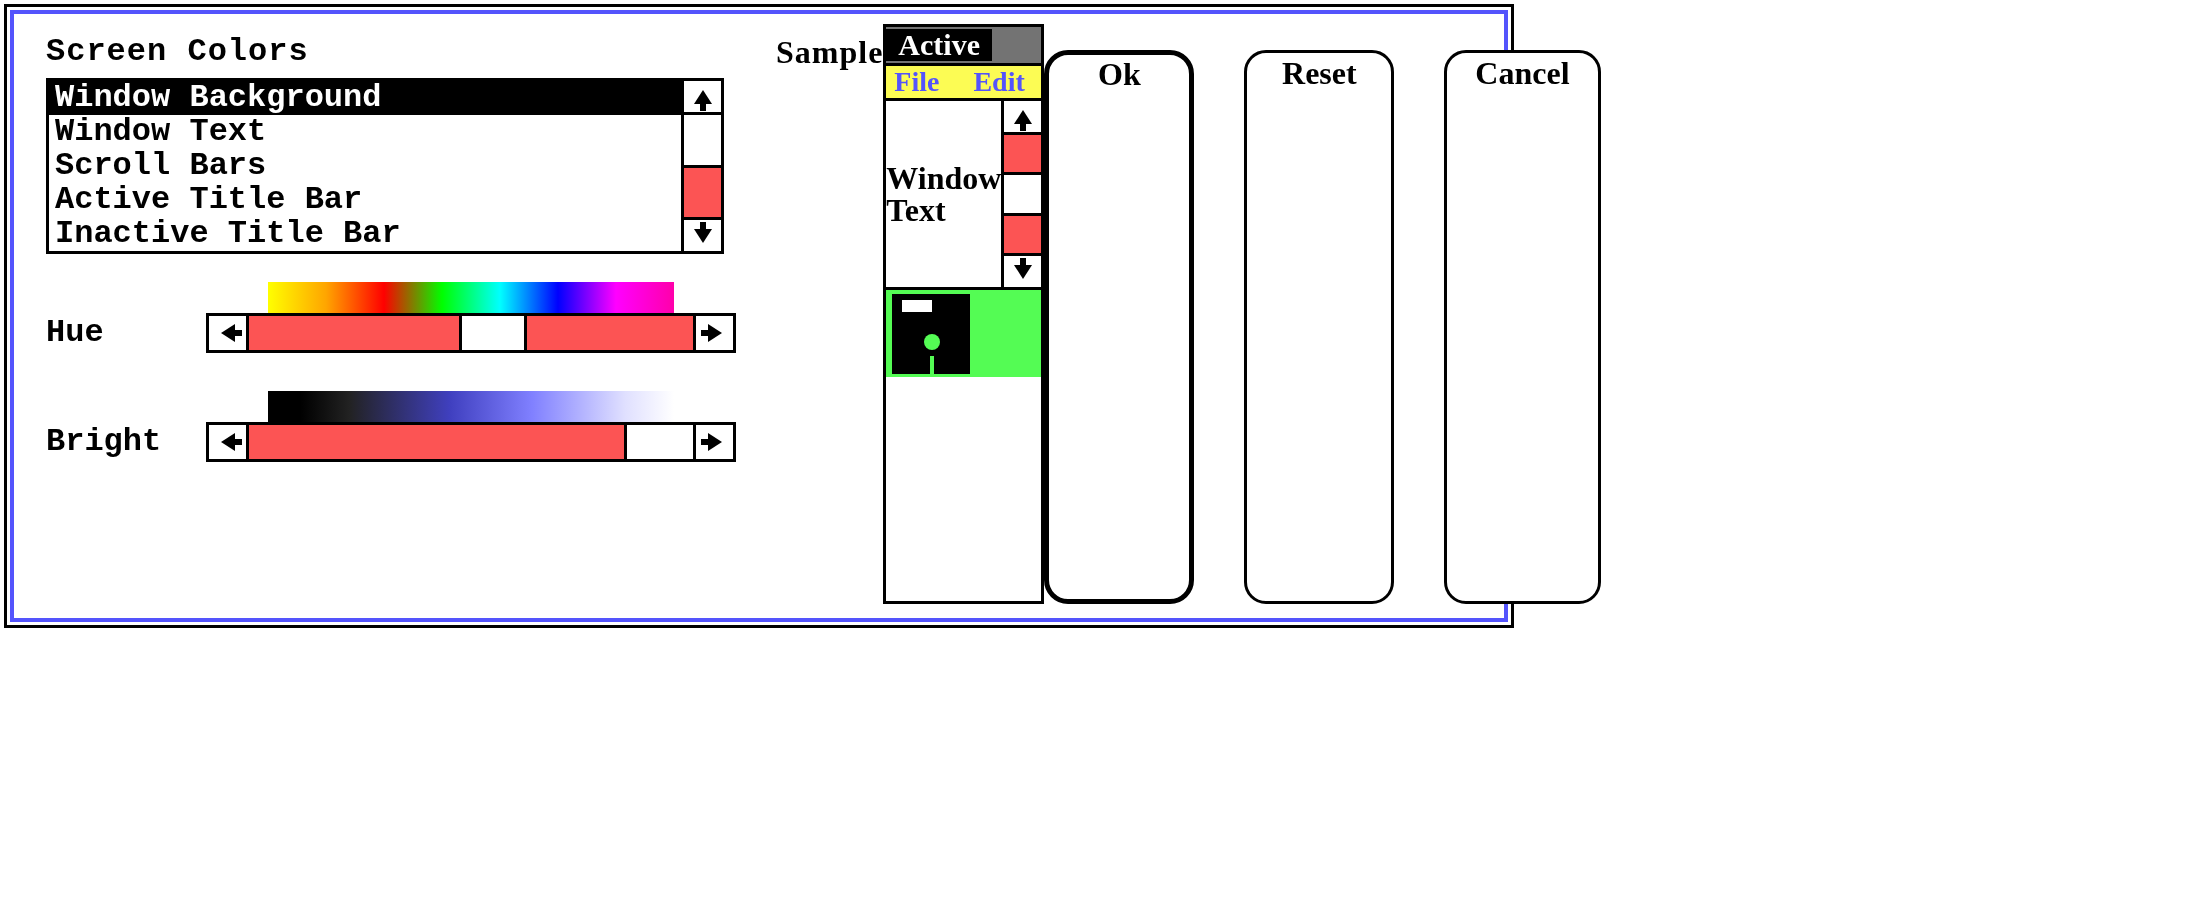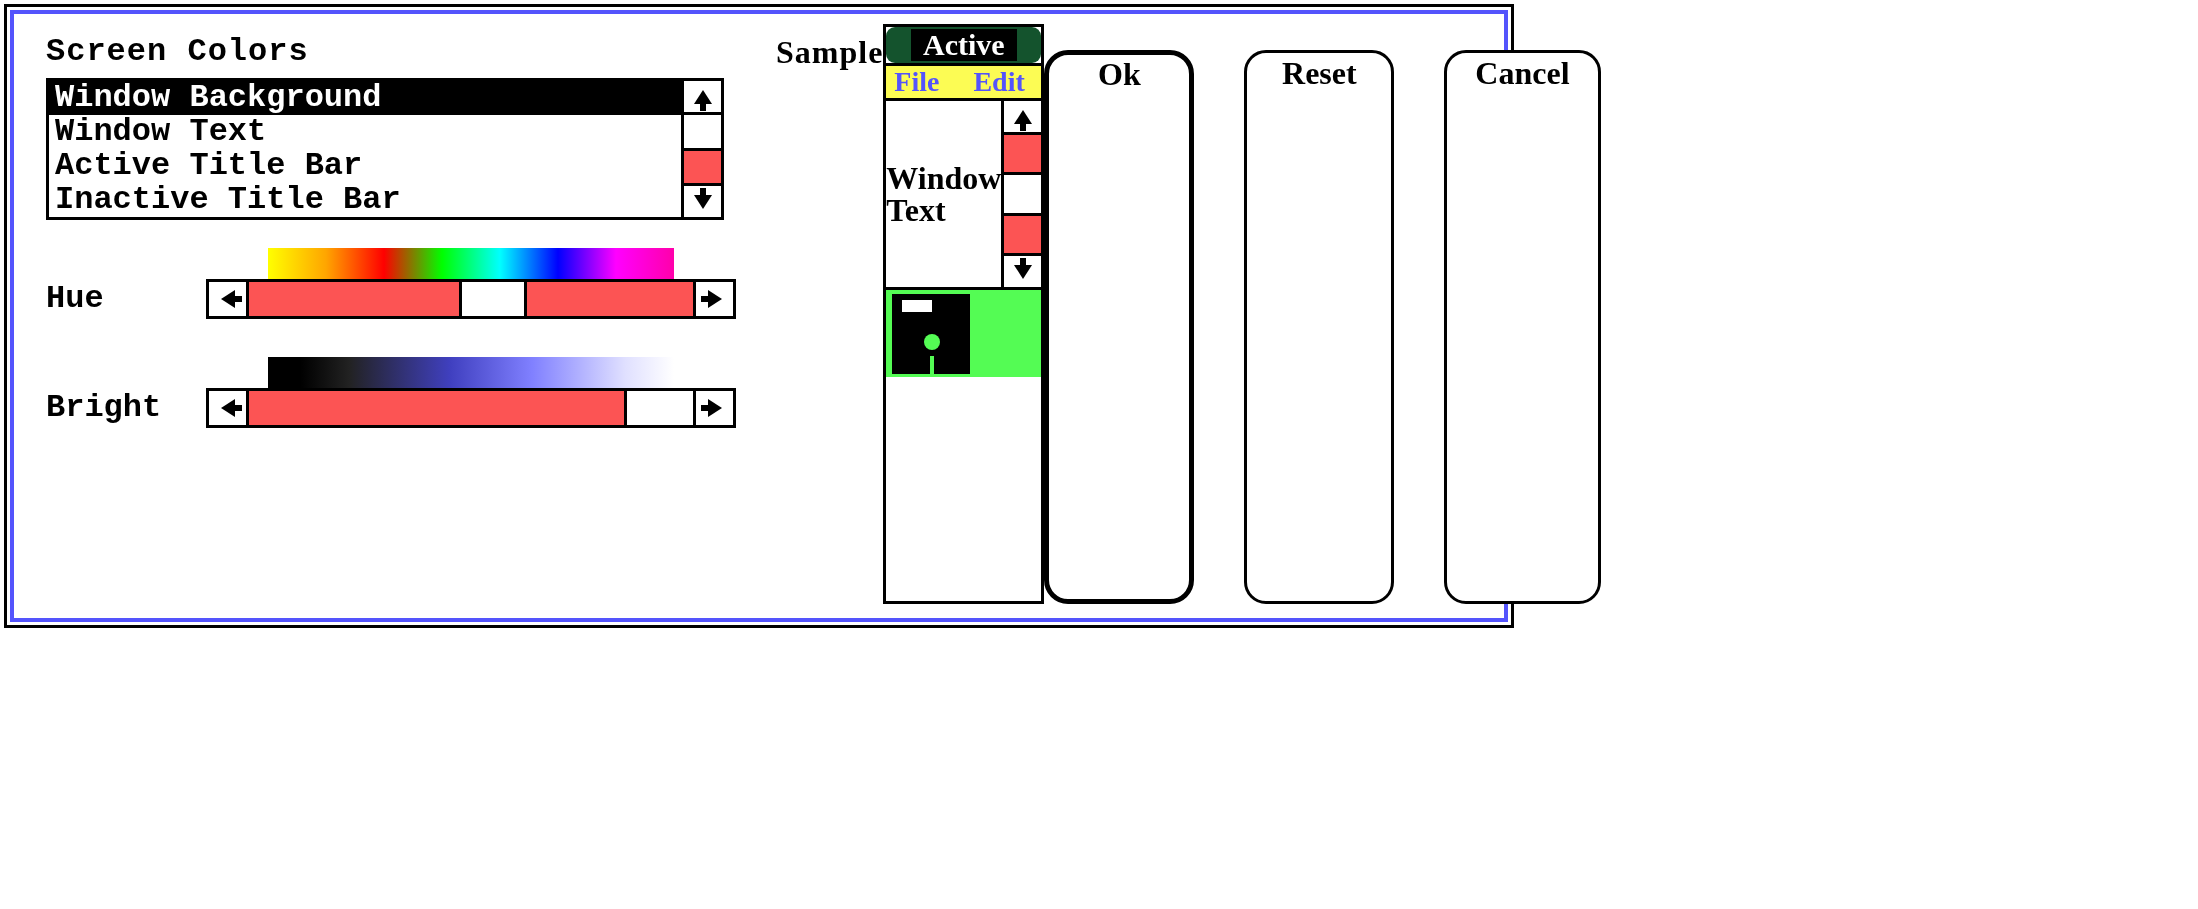--- a/index.html
+++ b/index.html
@@ -100,25 +100,24 @@
   .hseg:last-child{ border-right:none;}
 
   
   .sample-window {
     border:3px solid #000;
     display:flex; flex-direction:column;
     width: 666px;
   }
   .titlebar {
     height: 36px;
-    background:#14532d;
-    display:flex; align-items:center; justify-content:center;
+    background:#737373;
+    display:flex; align-items:center; 
     color:#fff;
     position:relative;
-    border-radius:9px;
   }
   .titlebar .title-chip{
      background:#000; color:#fff; padding:1px 12px; font-size:30px;
   }
   .menubar {
     background:#fcfc54;
     border-top:3px solid #000;
     border-bottom:3px solid #000;
     padding:0 8px;
     display:flex; gap: 34px;
@@ -195,20 +194,21 @@
 <div class="outer-frame">
   <div class="inner-frame">
 
     <div class="left-col">
       <div class="heading">Screen Colors</div>
 
       <div class="listbox-wrap">
         <div class="listbox">
           <div class="row selected">Window Background</div>
           <div class="row">Window Text</div>
+          <div class="row">Scroll Bars</div>
           <div class="row">Active Title Bar</div>
           <div class="row">Inactive Title Bar</div>
         </div>
         <div class="vscroll">
           <div class="sbtn">
               <span class="arrow up"></span>
             </div>
           <div class="strack">
             <div class="cell white"></div>
             <div class="cell red"></div>

